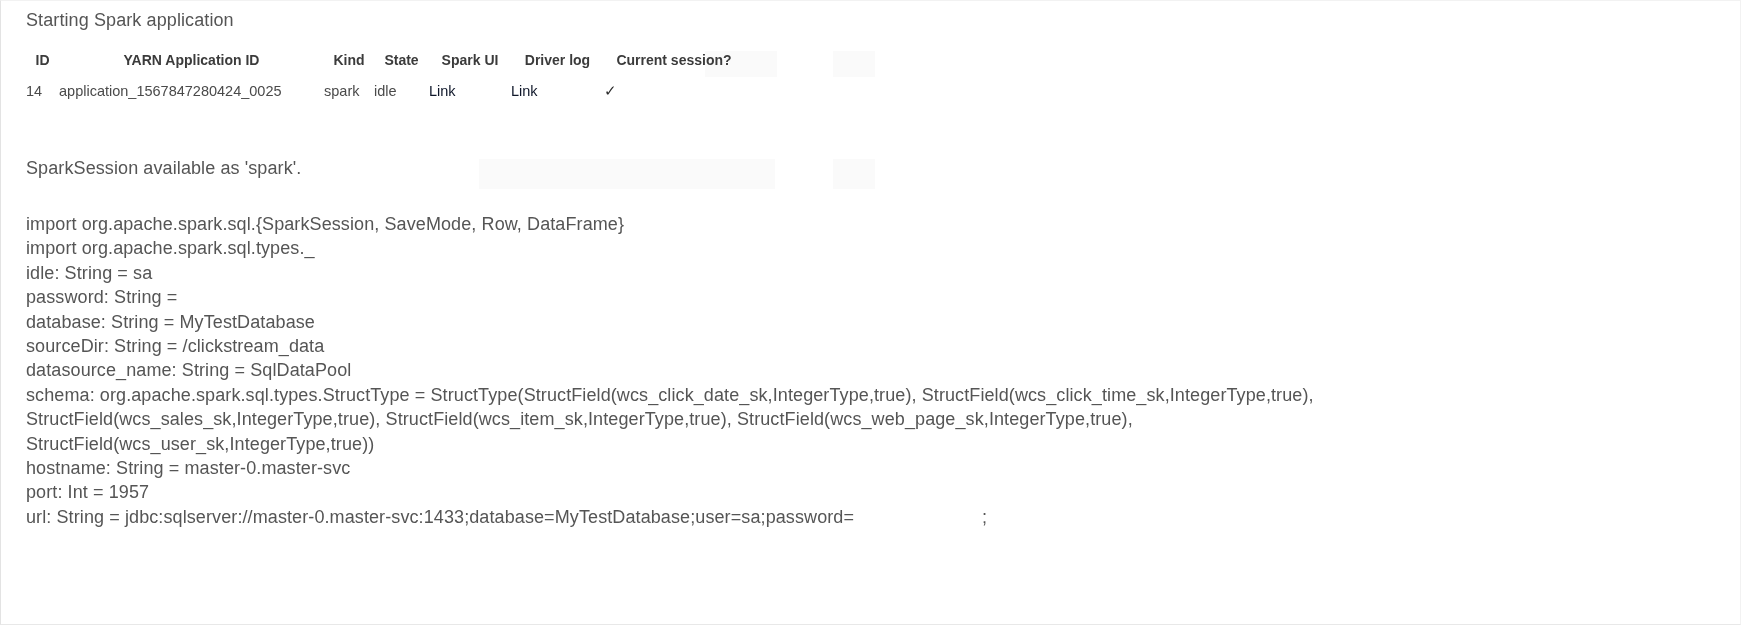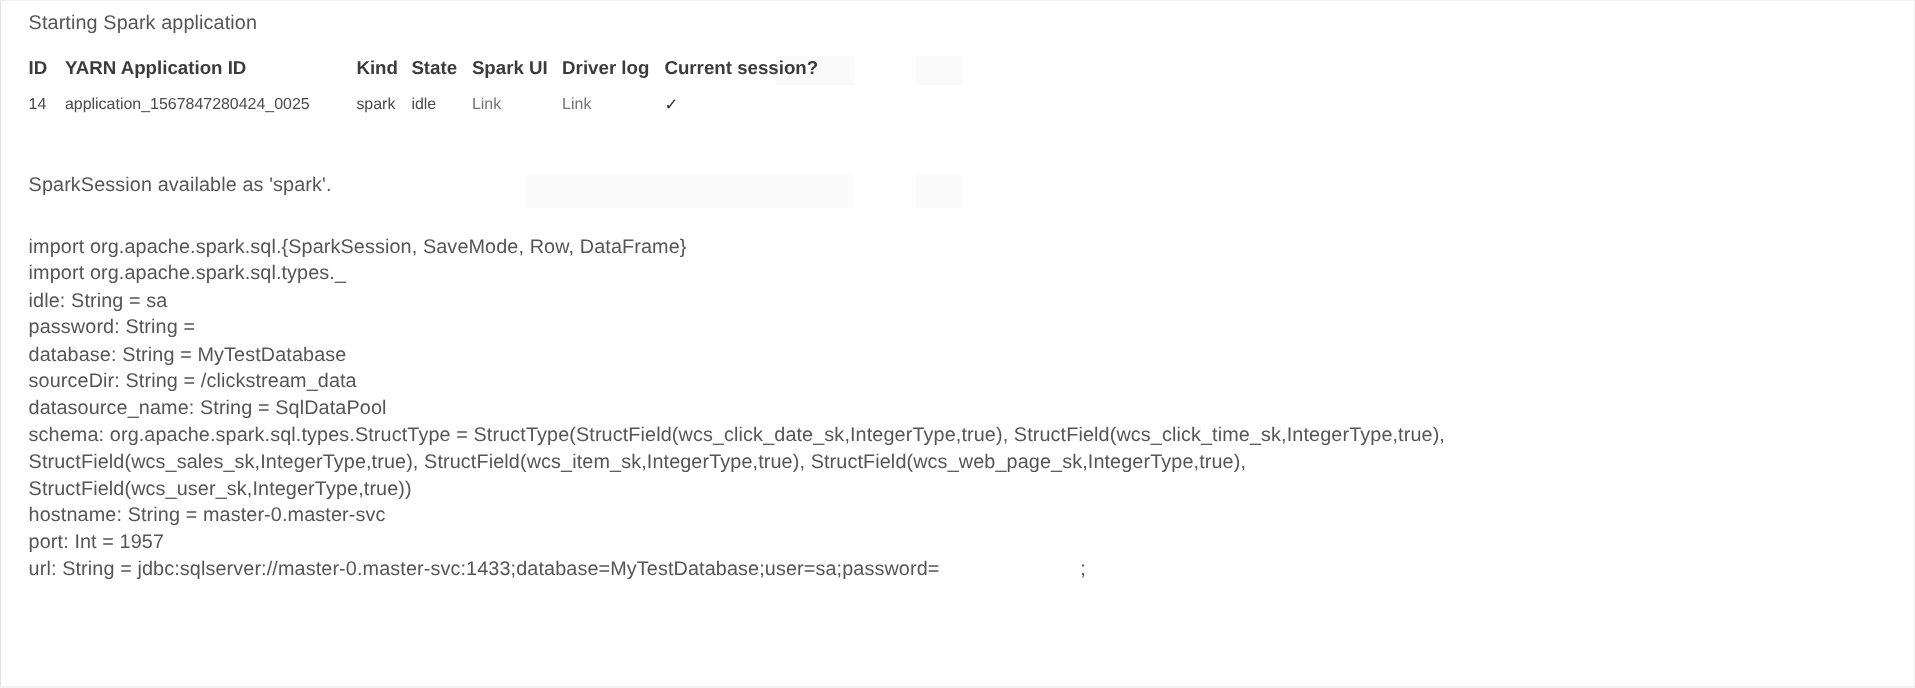--- a/index.html
+++ b/index.html
@@ -46,24 +46,24 @@
 
   
   #app-table {
     position: absolute;
     left: 25px;
     top: 48px;
     border-collapse: collapse;
     font-family: "Liberation Sans", sans-serif;
   }
   #app-table th {
-    font-size: 17px;
+    font-size: 14px;
     font-weight: bold;
     color: #3b3b3b;
-    text-align: left;
+    text-align: center;
     padding: 3px 0 12px 0;
     white-space: nowrap;
   }
   #app-table td {
     font-size: 14.5px;
     font-weight: normal;
     color: #4a4a4a;
     text-align: left;
     padding: 2px 0 2px 0;
     white-space: nowrap;
@@ -73,21 +73,21 @@
   .col-kind      { width: 50px; }
   .col-state     { width: 55px; }
   .col-sparkui   { width: 82px; }
   .col-driverlog { width: 93px; }
   .col-session   { width: 140px; }
   .col-pad       { width: 80px; }
 
   .cell-id        { padding-right: 10px; }
   td.cell-appid   { color: #4a4a4a; }
   .table-link {
-    color: #737373;
+    color: #0f172a;
     text-decoration: none;
     cursor: pointer;
     font-size: 14.5px;
   }
   .check-mark {
     color: #2d2d2d;
     font-size: 15px;
   }
 
   

